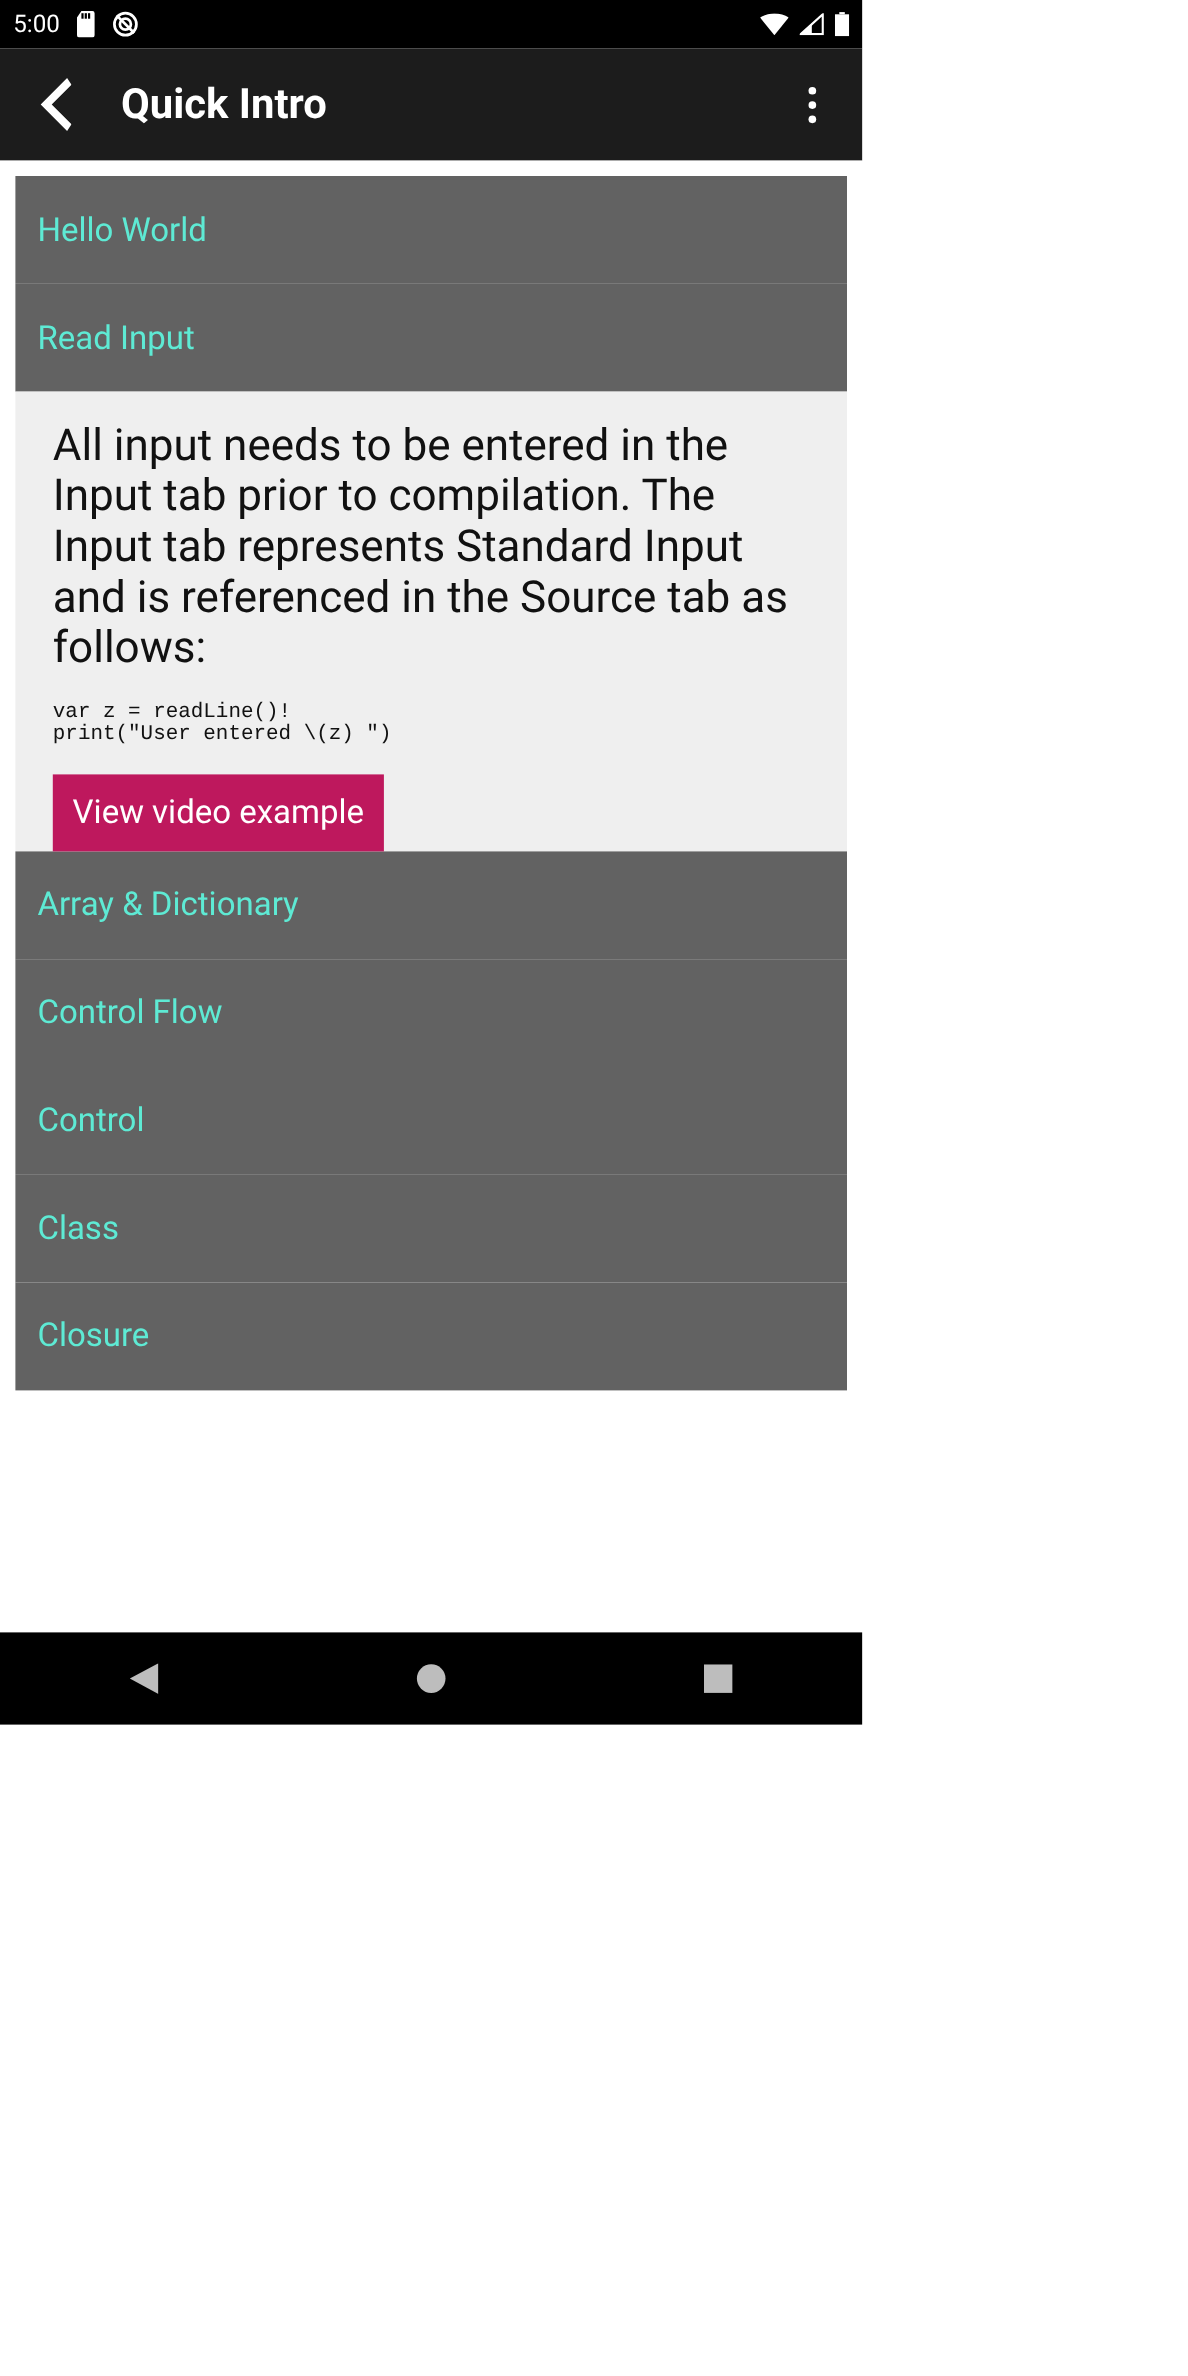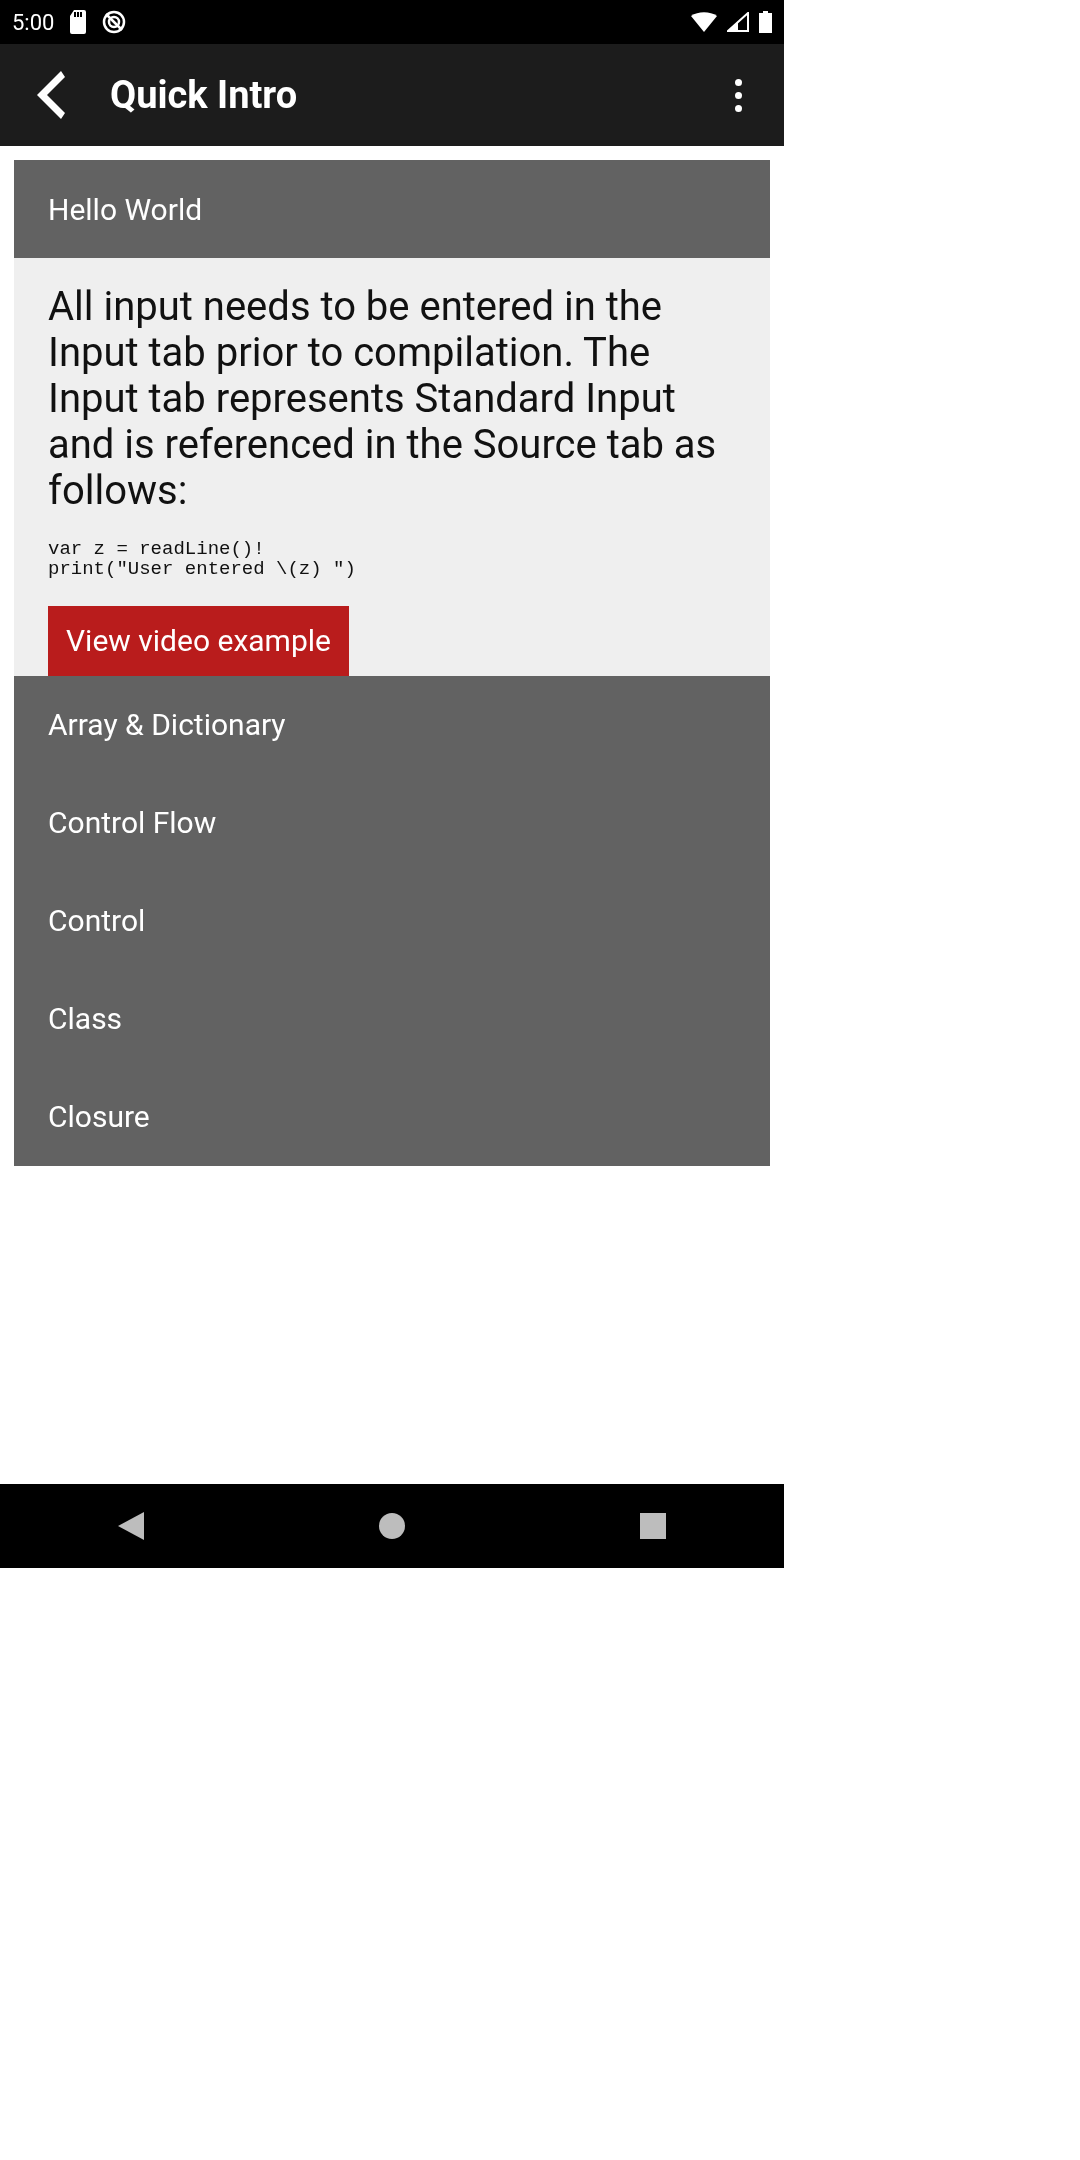--- a/index.html
+++ b/index.html
@@ -55,23 +55,23 @@
   }
   .more-btn .dot {
     width: 7px; height: 7px; border-radius: 50%; background: #fff;
   }
 
   
   .content { flex: 1; background: #fff; padding: 14px; overflow: hidden; }
 
   .list-item {
     background: #626262;
-    color: #ffffff;
+    color: #5eead4;
     font-size: 30px;
-    padding: 30px 34px;
+    padding: 30px 20px;
     height: 98px;
     display: flex; align-items: center;
   }
 
   .detail {
     background: #efefef;
     padding: 26px 34px 0 34px;
   }
   .detail-text {
     font-size: 40px;
@@ -84,21 +84,21 @@
     font-size: 19px;
     color: #111;
     white-space: pre;
     line-height: 1.05;
     margin-bottom: 26px;
   }
   .video-btn {
     display: inline-flex;
     align-items: center;
     justify-content: center;
-    background: #b91c1c;
+    background: #be185d;
     color: #fff;
     font-size: 30px;
     padding: 0 18px;
     height: 70px;
   }
 
   
   .nav-bar {
     height: 84px;
     background: #000;
@@ -167,20 +167,23 @@
       <span class="dot"></span>
     </div>
   </div>
 
   <div class="content">
 
     <div class="list-item">
       <span>Hello World</span>
     </div>
 
+    <div class="list-item">
+      <span>Read Input</span>
+    </div>
 
     <div class="detail">
       <div class="detail-text">All input needs to be entered in the Input tab prior to compilation. The Input tab represents Standard Input and is referenced in the Source tab as follows:</div>
       <div class="detail-code">var z = readLine()!
 print("User entered \(z) ")</div>
       <div class="video-btn">
         <span>View video example</span>
       </div>
     </div>
 

